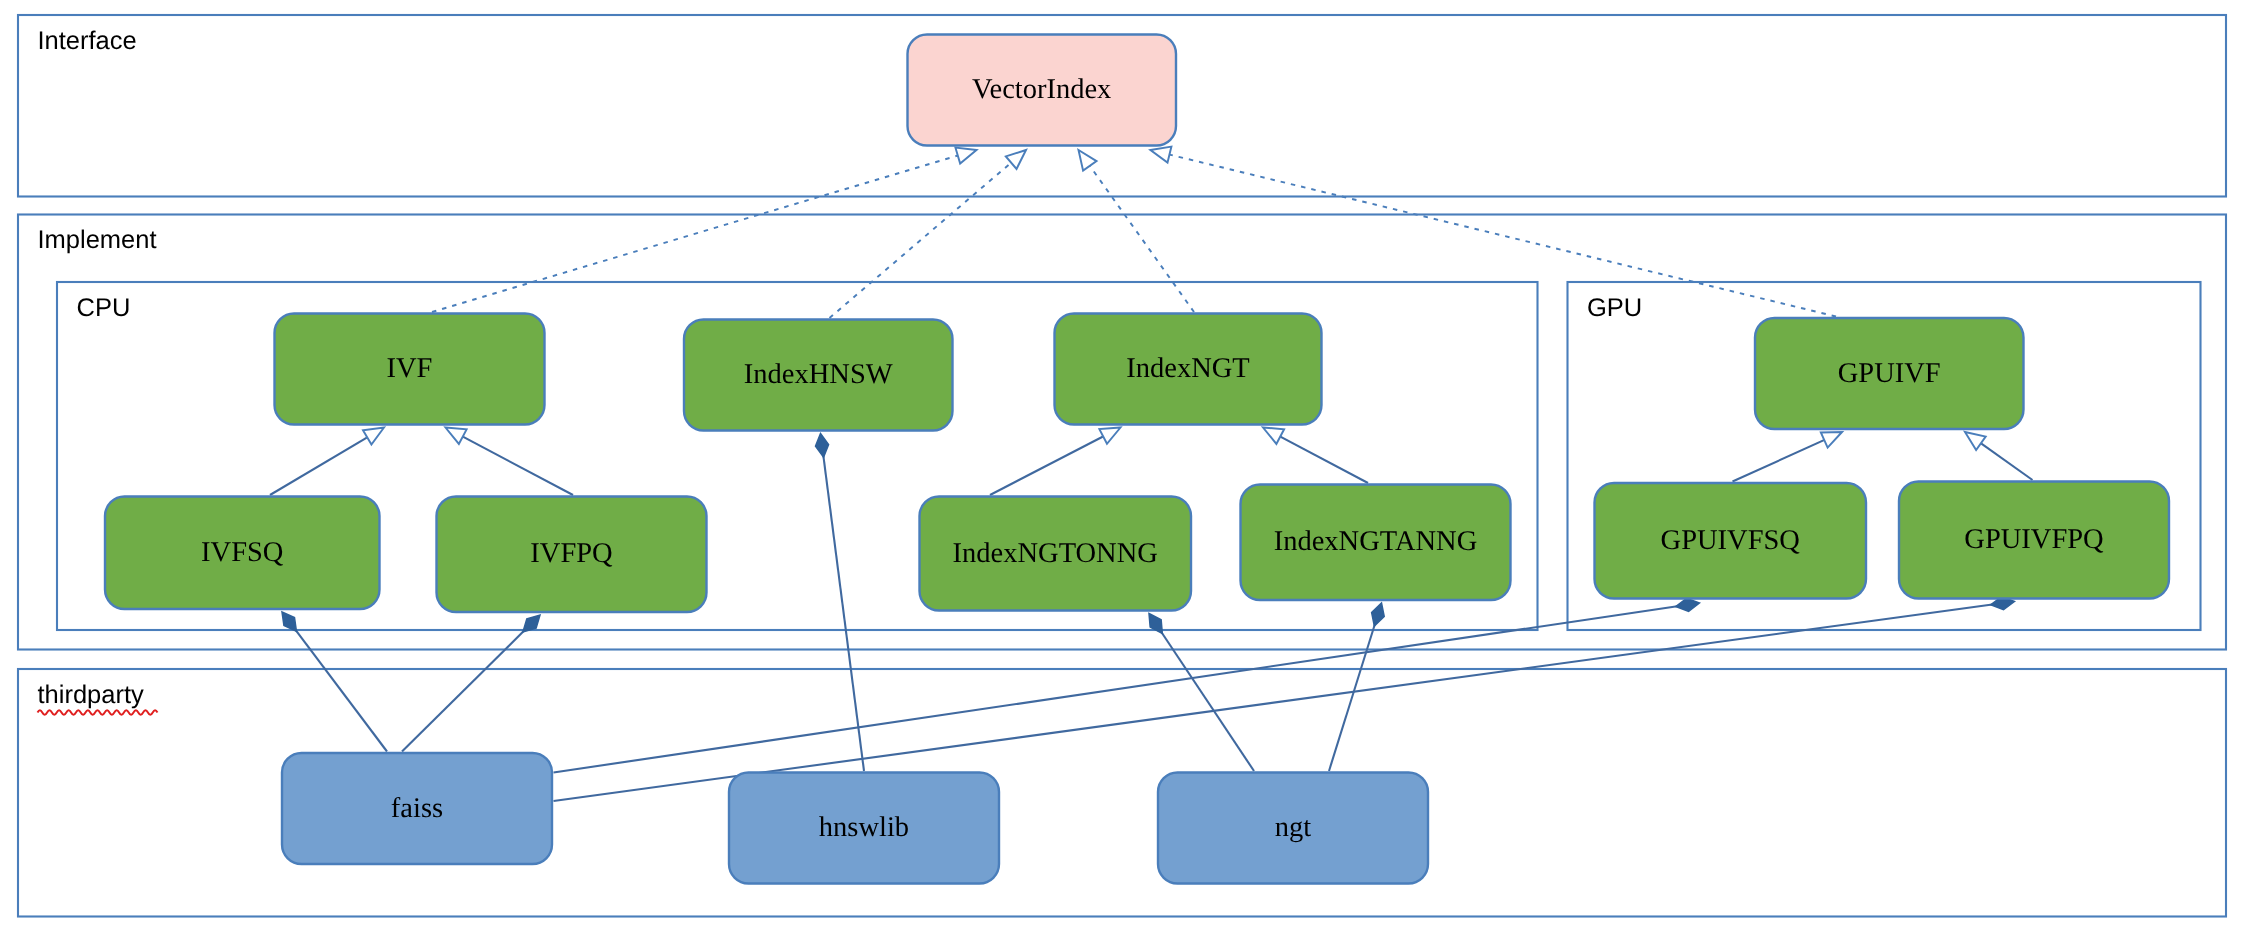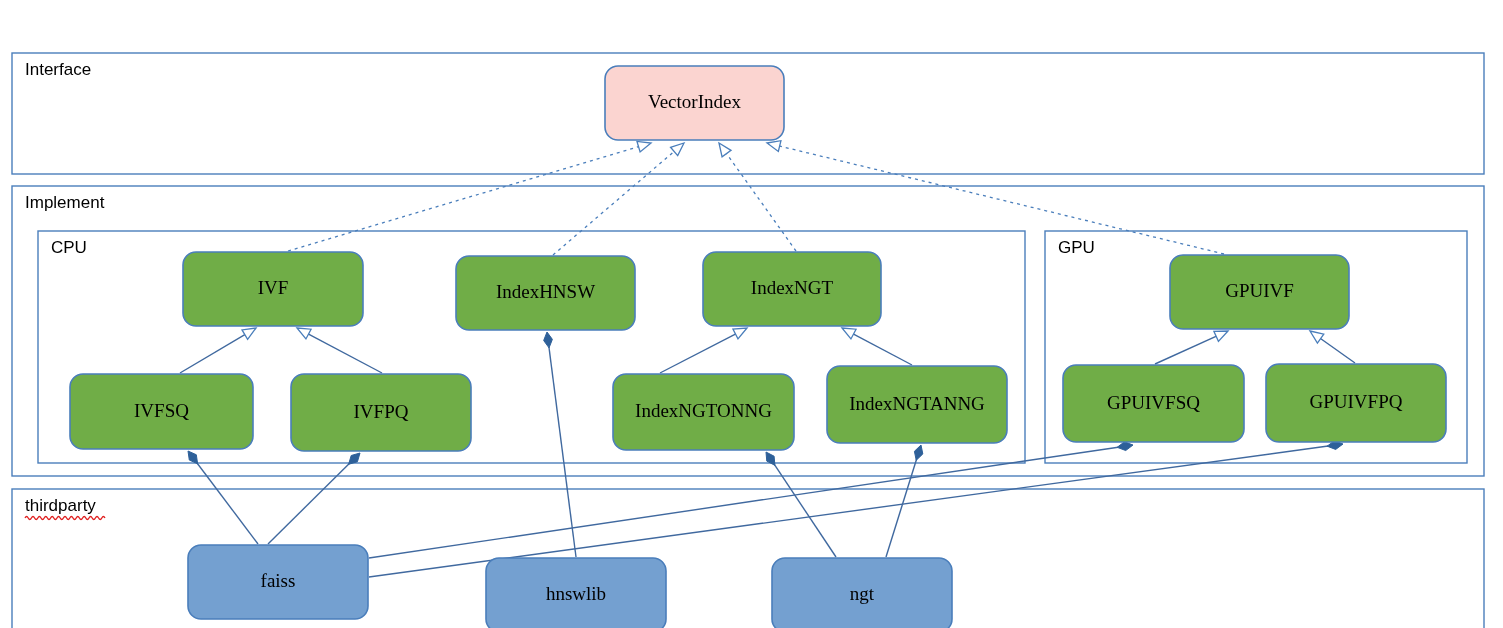--- a/index.html
+++ b/index.html
@@ -10,21 +10,20 @@
   body {
     width: 1503px;
     height: 628px;
     font-family: "Liberation Sans", sans-serif;
     overflow: hidden;
   }
   #diagram-root {
     position: relative;
     width: 1503px;
     height: 532px;
-    margin-top: 43px;
   }
   svg#diagram {
     display: block;
     width: 1503px;
     height: 628px;
   }
   .frame-rect {
     fill: #ffffff;
     stroke: #4a7ebb;
     stroke-width: 1.4;

